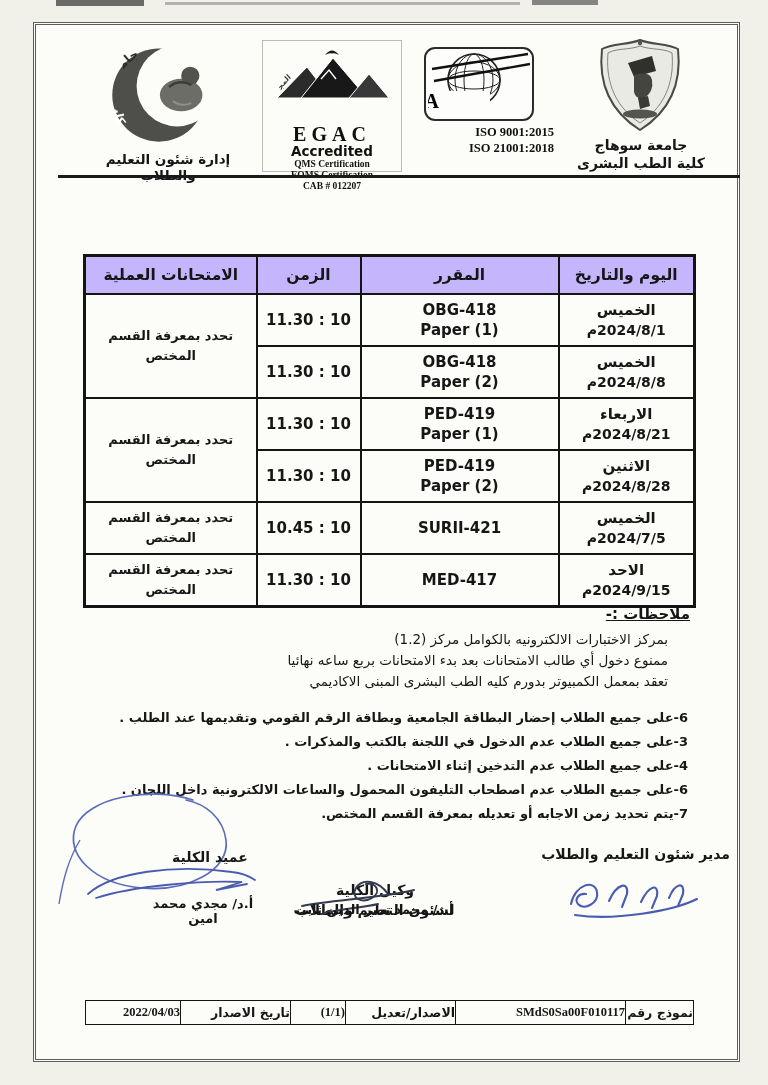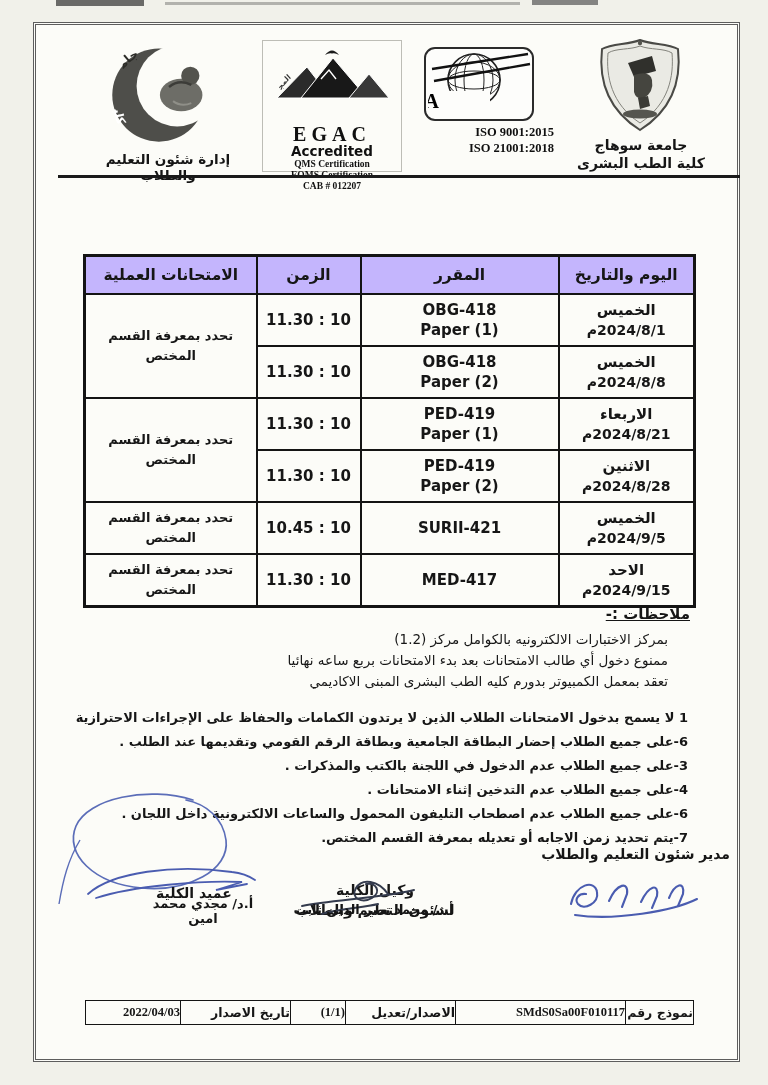--- a/index.html
+++ b/index.html
@@ -55,21 +55,21 @@
   .notes-heading{position:absolute;right:78px;top:605px;font-size:15px;font-weight:bold;
     text-decoration:underline;}
   .notes-intro{position:absolute;right:100px;top:629px;font-size:13.5px;line-height:21px;
     text-align:right;}
   .notes-numbered{position:absolute;right:80px;top:706px;font-size:13px;font-weight:bold;
     line-height:24px;text-align:right;}
   
   .sig-title{position:absolute;font-size:14px;font-weight:bold;}
   .sig-director-title{right:38px;top:846px;}
   .sig-vice-title{left:285px;top:844px;width:180px;text-align:center;line-height:20px;margin-top:36px;}
-  .sig-dean-title{left:156px;top:849px;margin-top:36px;}
+  .sig-dean-title{left:172px;top:849px;}
   .sig-name{position:absolute;font-size:13px;font-weight:bold;text-align:center;}
   .vice-name{left:276px;top:902px;width:195px;}
   .dean-name{left:143px;top:896px;width:120px;}
   .sig-svg{position:absolute;pointer-events:none;}
   
   .footer-table{position:absolute;left:85px;top:1000px;width:608px;border-collapse:collapse;
     direction:rtl;table-layout:fixed;}
   .footer-table td{border:1.5px solid #141414;height:23px;text-align:right;
     font-size:12.5px;font-weight:bold;padding:0;}
   .footer-latin{font-family:"Liberation Serif",serif;font-size:13.5px;direction:ltr;}
@@ -211,21 +211,21 @@
       </td>
       <td class="course-cell">
         <span class="course-line">PED-419</span>
         <span class="course-line">Paper (2)</span>
       </td>
       <td class="time-cell">11.30 : 10</td>
     </tr>
     <tr>
       <td class="day-cell">
         <span class="day-line">الخميس</span>
-        <span class="date-line">2024/9/5م</span>
+        <span class="date-line">2024/7/5م</span>
       </td>
       <td class="course-cell">
         <span class="course-line">SURII-421</span>
       </td>
       <td class="time-cell">10.45 : 10</td>
       <td class="practical-cell">تحدد بمعرفة القسم المختص</td>
     </tr>
     <tr>
       <td class="day-cell">
         <span class="day-line">الاحد</span>
@@ -240,21 +240,20 @@
   </tbody>
     </table>
 
   <div class="notes-heading">ملاحظات :-</div>
   <div class="notes-intro">
     <div>بمركز الاختبارات الالكترونيه بالكوامل مركز (1.2)</div>
     <div>ممنوع دخول أي طالب الامتحانات بعد بدء الامتحانات بربع ساعه نهائيا</div>
     <div>تعقد بمعمل الكمبيوتر بدورم كليه الطب البشرى المبنى الاكاديمي</div>
   </div>
   <div class="notes-numbered">
-    <div>1 لا يسمح بدخول الامتحانات الطلاب الذين لا يرتدون الكمامات والحفاظ على الإجراءات الاحترازية</div>
     <div>6-على جميع الطلاب إحضار البطاقة الجامعية وبطاقة الرقم القومي وتقديمها عند الطلب .</div>
     <div>3-على جميع الطلاب عدم الدخول في اللجنة بالكتب والمذكرات .</div>
     <div>4-على جميع الطلاب عدم التدخين إثناء الامتحانات .</div>
     <div>6-على جميع الطلاب عدم اصطحاب التليفون المحمول والساعات الالكترونية داخل اللجان .</div>
     <div>7-يتم تحديد زمن الاجابه أو تعديله بمعرفة القسم المختص.</div>
   </div>
 
   <svg class="sig-svg" style="left:58px;top:788px;width:185px;height:118px;" viewBox="0 0 185 118">
     <path d="M135,12 C90,-2 30,10 18,38 C6,66 36,96 84,100 C130,104 172,82 168,52 C165,30 148,16 128,12" stroke="#5b6db8" stroke-width="1.7" fill="none" stroke-linecap="round"></path>
     <path d="M22,52 C10,72 5,92 1,116" stroke="#5b6db8" stroke-width="1.4" fill="none"></path>

